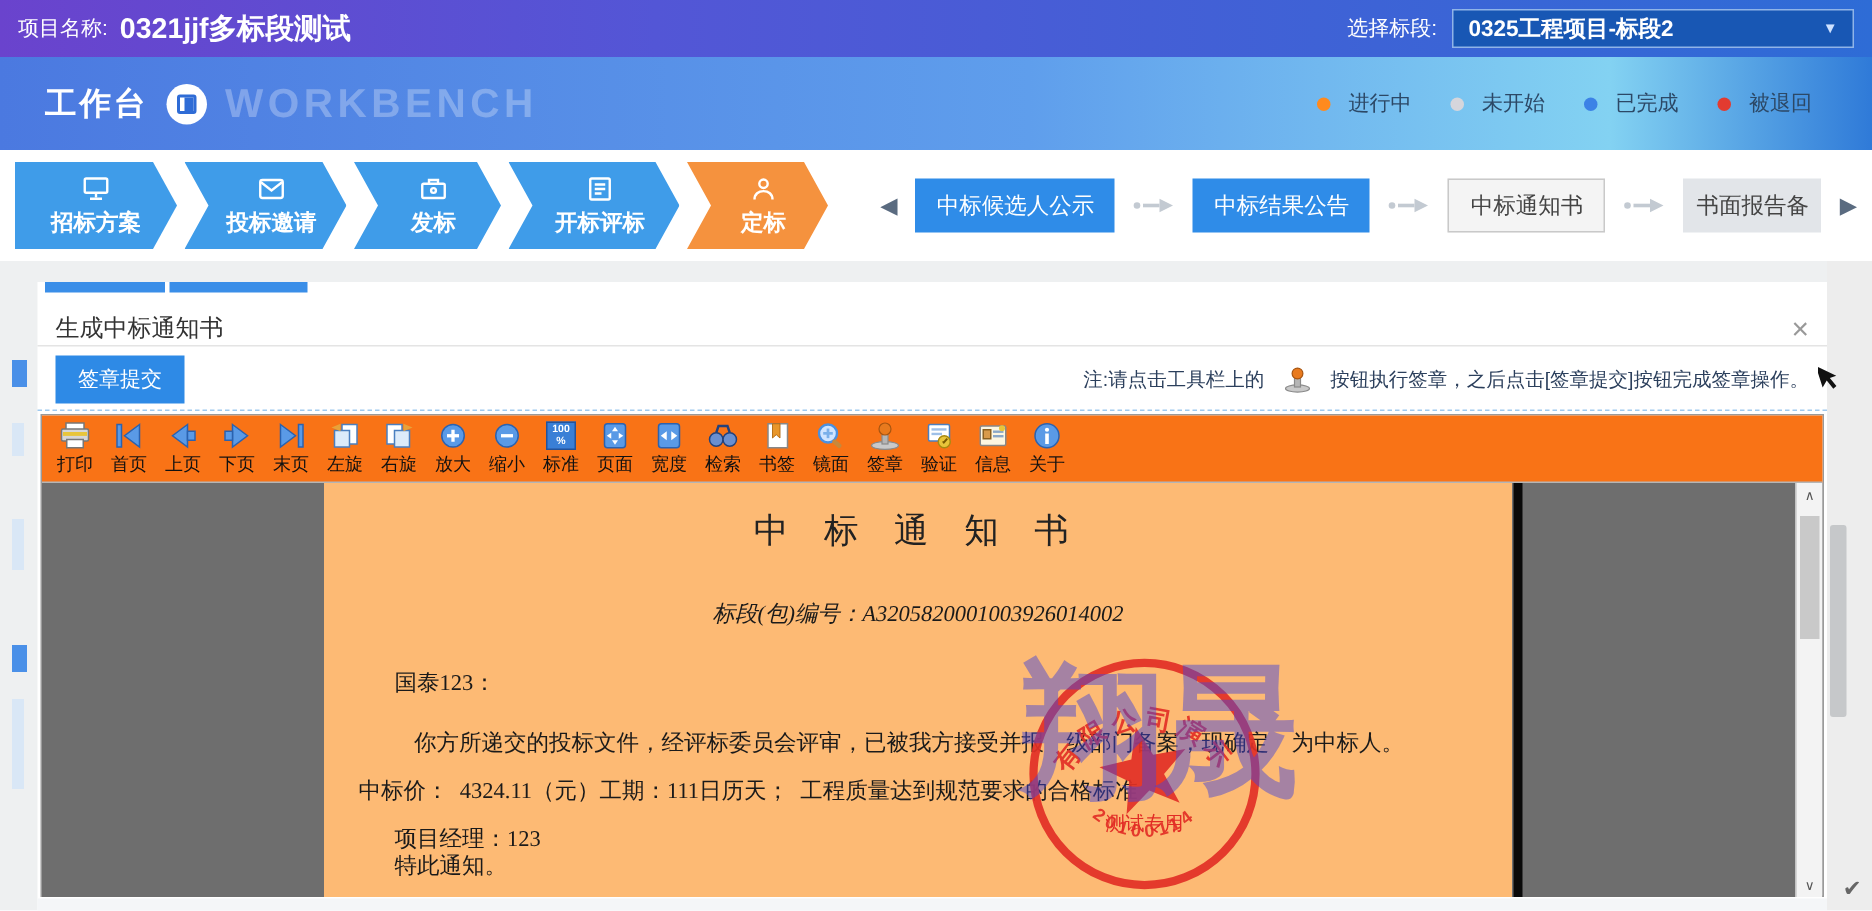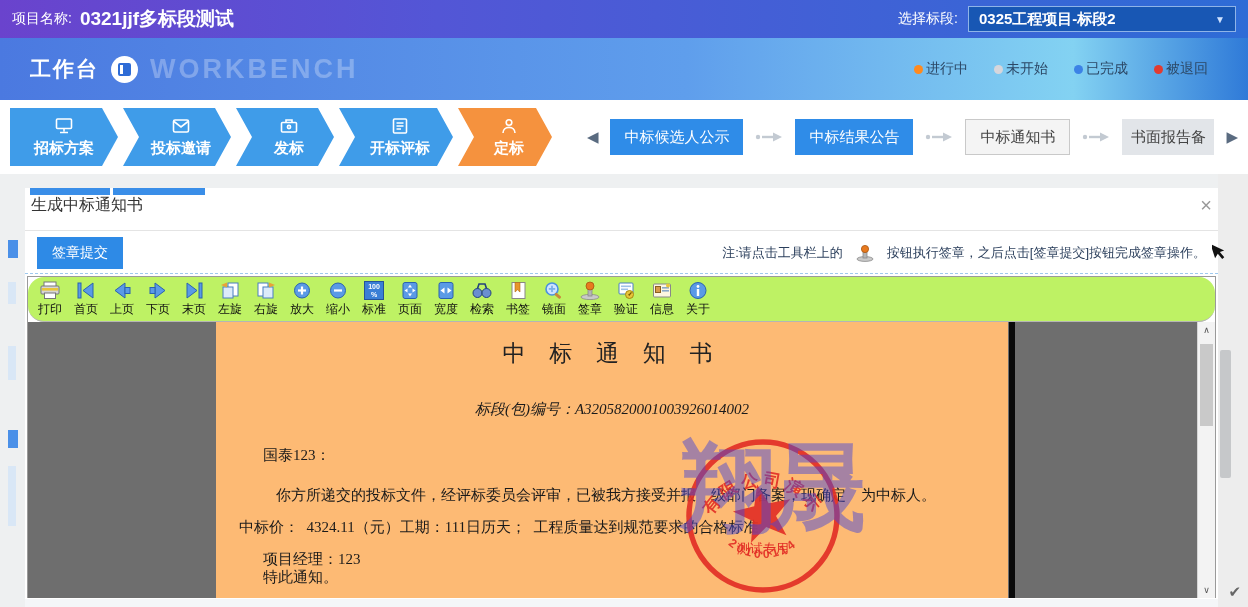--- a/index.html
+++ b/index.html
@@ -24,21 +24,21 @@
   .workbench { position:absolute; top:38px; left:0; width:100%; height:62px;
     background:linear-gradient(90deg,#4b79e0 0%,#5f9eec 55%,#83d2f2 86%,#2f7ad8 100%);
     display:flex; align-items:center; justify-content:space-between; padding:0 40px 0 30px; }
   .wb-left { display:flex; align-items:center; gap:12px; }
   .wb-title { color:#fff; font-size:21px; font-weight:bold; letter-spacing:2px; }
   .wb-circle { width:27px; height:27px; border-radius:50%; background:#fff; display:flex; align-items:center; justify-content:center; }
   .wb-book { width:13px; height:13px; border:2px solid #2f6cd6; border-radius:2px; position:relative; }
   .wb-book::after { content:""; position:absolute; right:0; top:0; width:6px; height:9px; background:#2f6cd6; }
   .wb-ghost { font-size:27px; font-weight:bold; color:rgba(255,255,255,0.28); letter-spacing:3px; }
   .legend { display:flex; align-items:center; gap:26px; }
-  .lg-item { display:flex; align-items:center; gap:3px; font-size:14px; color:#2c4866; }
+  .lg-item { display:flex; align-items:center; gap:12px; font-size:14px; color:#2c4866; }
   .dot { width:9px; height:9px; border-radius:50%; }
   .dot-0 { background:#ff8a1e; } .dot-1 { background:#d6d6dc; }
   .dot-2 { background:#3c82e6; } .dot-3 { background:#e23b30; }
 
   
   .navrow { position:absolute; top:100px; left:0; width:100%; height:74px; background:#fff;
     display:flex; align-items:center; justify-content:space-between; padding:0 10px; }
   .steps { display:flex; gap:5px; height:58px; }
   .step { background:#3f9ce9; color:#fff; display:flex; flex-direction:column; align-items:center;
     justify-content:center; gap:4px; padding:0 14px 0 22px; cursor:pointer;
@@ -61,32 +61,32 @@
   
   .content { position:absolute; top:174px; left:0; width:100%; height:433px; background:#eef0f1; }
   .frag { position:absolute; }
   .f-blue { background:#4a90e8; } .f-light { background:#d9e7f6; }
 
   
   .modal { position:absolute; left:25px; top:14px; width:1193px; height:419px; background:#fff; }
   .tabfrag { position:absolute; top:0; height:7px; background:#3a8ee8; }
   .tf1 { left:5px; width:80px; } .tf2 { left:88px; width:92px; }
   .m-header { position:absolute; top:7px; left:0; width:100%; height:36px; border-bottom:1px solid #e4e4e4;
-    display:flex; align-items:flex-start; justify-content:space-between; padding:0 6px; }
+    display:flex; align-items:flex-end; justify-content:space-between; padding:0 12px; }
   .m-title { font-size:16px; color:#333; }
   .m-close { font-size:20px; color:#999; cursor:pointer; line-height:1; }
   .action-row { position:absolute; top:44px; left:0; width:100%; height:42px;
     border-bottom:1px dashed #9ec9ef; display:flex; align-items:center; justify-content:space-between; padding:0 12px; }
   .sign-btn { background:#2e8ae6; color:#fff; font-size:14px; padding:7px 15px; cursor:pointer; }
   .note { font-size:13px; color:#2b3f5c; display:flex; align-items:center; gap:12px; }
 
   
   .pdfctrl { position:absolute; top:88px; left:2px; width:1189px; height:322px; border:1px solid #9a9a9a; }
-  .ptoolbar { height:45px; background:#bef264; border-bottom:1px solid #b5b5b5;
-    display:flex; align-items:flex-start; padding:3px 2px 0 4px;border-radius:16px; }
+  .ptoolbar { height:45px; background:#f97316; border-bottom:1px solid #b5b5b5;
+    display:flex; align-items:flex-start; padding:3px 2px 0 4px; }
   .tbtn { width:36px; display:flex; flex-direction:column; align-items:center; gap:1px;
     font-size:12px; color:#111; cursor:pointer; padding-top:1px; }
   .tbtn svg { display:block; }
   .icon100 { width:20px; height:19px; background:#3a7fd6; border:1px solid #24539a; color:#fff;
     font-size:7px; line-height:1.1; display:flex; align-items:center; justify-content:center;
     text-align:center; white-space:pre-line; font-weight:bold; }
 
   .viewer { position:relative; width:100%; height:276px; background:#6e6e6e; overflow:hidden; }
   .page { position:absolute; left:188px; top:0; width:792px; height:276px; background:#fdba74;
     font-family:"Liberation Serif", serif; color:#1a1a1a; }

